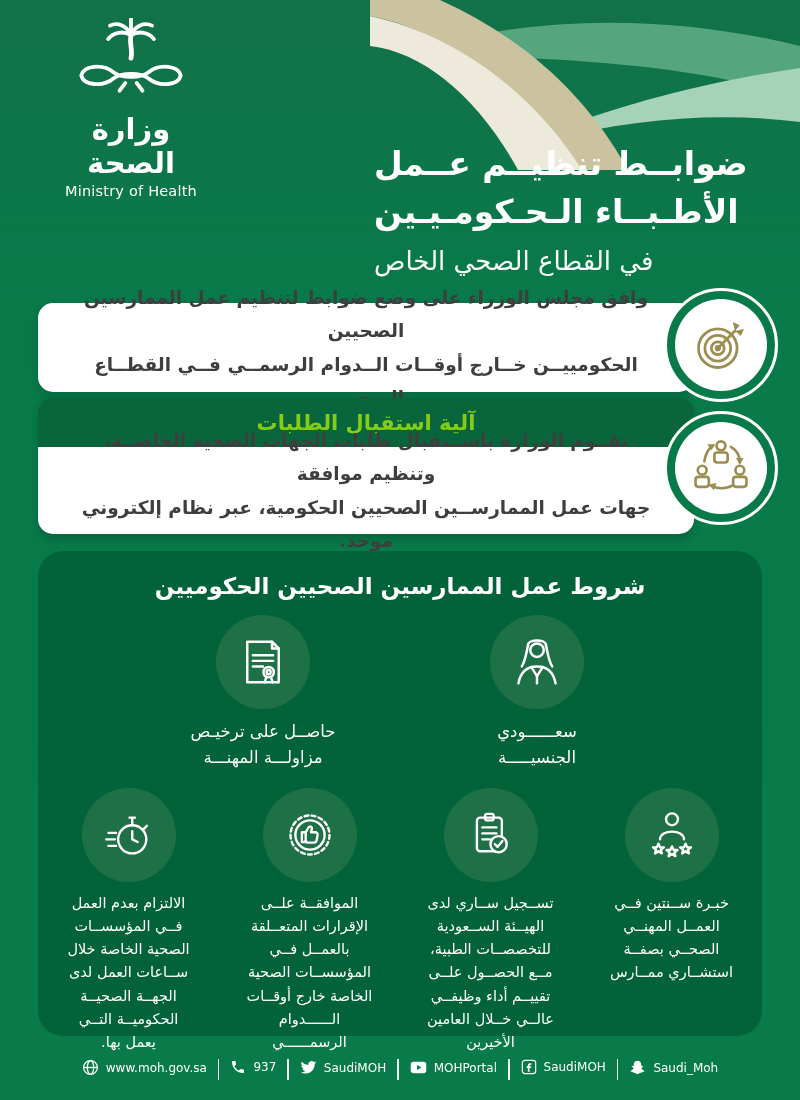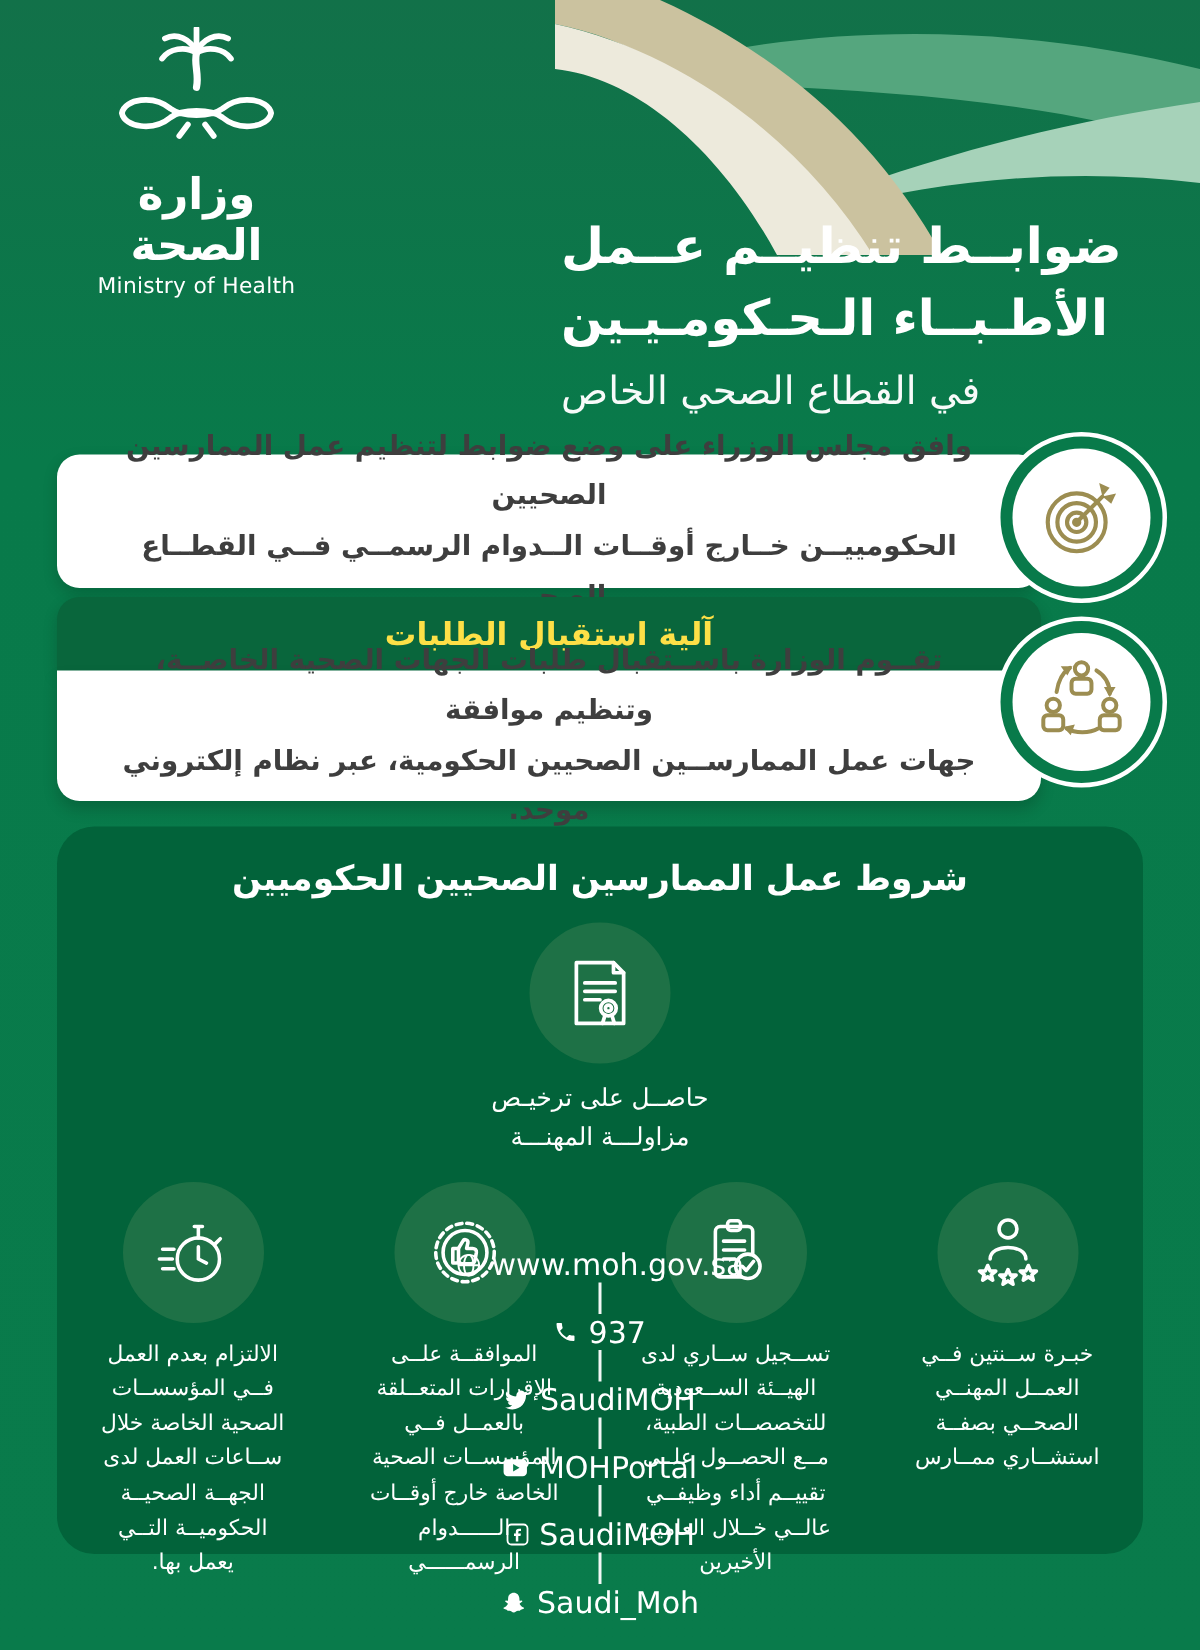--- a/index.html
+++ b/index.html
@@ -22,21 +22,21 @@
 
   
   .white-box { position:absolute; left:38px; width:656px; background:#fff; border-radius:15px;
     box-shadow:0 4px 9px rgba(0,35,18,.22); display:flex; flex-direction:column; justify-content:center; }
   .box-text { direction:rtl; text-align:center; white-space:pre-line; color:#3e3e3e;
     font-size:18.5px; font-weight:bold; line-height:1.8; padding:0 36px; }
   .intro-box { top:303px; height:89px; }
   .bar { position:absolute; left:38px; width:656px; top:398px; height:49px; background:#09663c;
     border-radius:15px 15px 0 0; display:flex; align-items:center; justify-content:center;
     box-shadow:0 4px 9px rgba(0,35,18,.22); }
-  .bar-title { color:#fde047; font-size:21px; font-weight:bold; direction:rtl; }
+  .bar-title { color:#84cc16; font-size:21px; font-weight:bold; direction:rtl; }
   .mech-box { top:447px; height:87px; border-radius:0 0 15px 15px; box-shadow:0 6px 9px rgba(0,35,18,.22); }
 
   
   .badge { position:absolute; right:22px; width:114px; height:114px; border:3px solid #fff;
     border-radius:50%; background:#087a4a; display:flex; align-items:center; justify-content:center; }
   .badge-disc { width:92px; height:92px; background:#fff; border-radius:50%;
     display:flex; align-items:center; justify-content:center; }
   .badge1 { top:288px; }
   .badge2 { top:411px; }
 
@@ -50,21 +50,21 @@
   .row2 { margin-top:16px; }
   .cond-item { flex:1; text-align:center; }
   .cond-circle { width:94px; height:94px; border-radius:50%; background:#1e7146;
     margin:0 auto 10px; display:flex; align-items:center; justify-content:center; }
   .cond-label { color:#fff; direction:rtl; white-space:pre-line; line-height:1.6; }
   .row1 .cond-label { font-size:16.5px; }
   .row2 .cond-label { font-size:14.5px; }
 
   
   .footer { position:absolute; left:0; right:0; bottom:20px; display:flex;
-    align-items:center; justify-content:center; color:#fff; font-size:20px;flex-direction:column; }
+    align-items:flex-start; justify-content:center; color:#fff; font-size:12px; }
   .f-item { display:flex; align-items:center; gap:7px; white-space:nowrap; }
   .f-sep { width:1.5px; height:21px; background:#fff; margin:0 11px; opacity:.95; }
 </style>
 </head>
 <body>
 
 <div class="page">
 
   <svg class="swoosh" viewBox="0 0 430 170" preserveAspectRatio="none">
     <path d="M38 52 C160 14 300 14 430 46 L430 98 C300 58 165 60 38 52 Z" fill="#55a67e"></path>
@@ -138,20 +138,35 @@
     </div>
   </div>
 
   <div class="cond-panel">
     <div class="cond-title">شروط عمل الممارسين الصحيين الحكوميين</div>
 
     <div class="cond-row row1">
       <div class="cond-item">
         <div class="cond-circle">
           <svg width="54" height="54" viewBox="0 0 48 48" fill="none" stroke="#fff" stroke-width="2.2" stroke-linecap="round" stroke-linejoin="round">
+            <path d="M16 9 C16 3.5 32 3.5 32 9"></path>
+            <circle cx="24" cy="13.5" r="6"></circle>
+            <path d="M16 9 C14.5 16 14 22 10.5 28"></path>
+            <path d="M32 9 C33.5 16 34 22 37.5 28"></path>
+            <path d="M7.5 43 C9.5 32 16 28 24 28 C32 28 38.5 32 40.5 43"></path>
+            <path d="M19 28.5 L24 36.5 L29 28.5"></path>
+            <path d="M24 36.5 L24 43"></path>
+          </svg>
+        </div>
+        <div class="cond-label">سعــــــودي
+الجنسيـــــة</div>
+      </div>
+      <div class="cond-item">
+        <div class="cond-circle">
+          <svg width="54" height="54" viewBox="0 0 48 48" fill="none" stroke="#fff" stroke-width="2.2" stroke-linecap="round" stroke-linejoin="round">
             <path d="M10 6 H32 L38 12 V42 H10 Z"></path>
             <path d="M32 6 V12 H38"></path>
             <path d="M15 18 H33 M15 23 H33 M15 28 H24"></path>
             <circle cx="29" cy="33" r="4.6"></circle>
             <circle cx="29" cy="33" r="1.8"></circle>
             <path d="M27 37 L25.5 42 M31 37 L32.5 42"></path>
           </svg>
         </div>
         <div class="cond-label">حاصــل على ترخيـص
 مزاولـــة المهنـــة</div>

